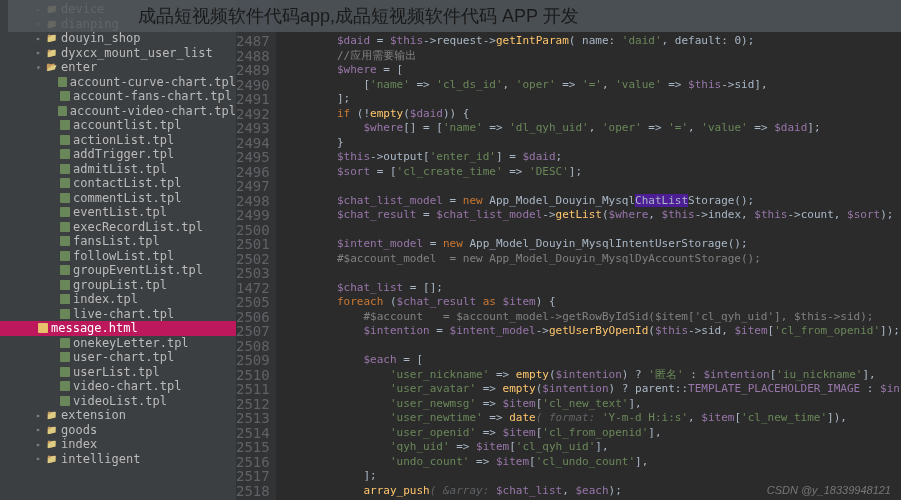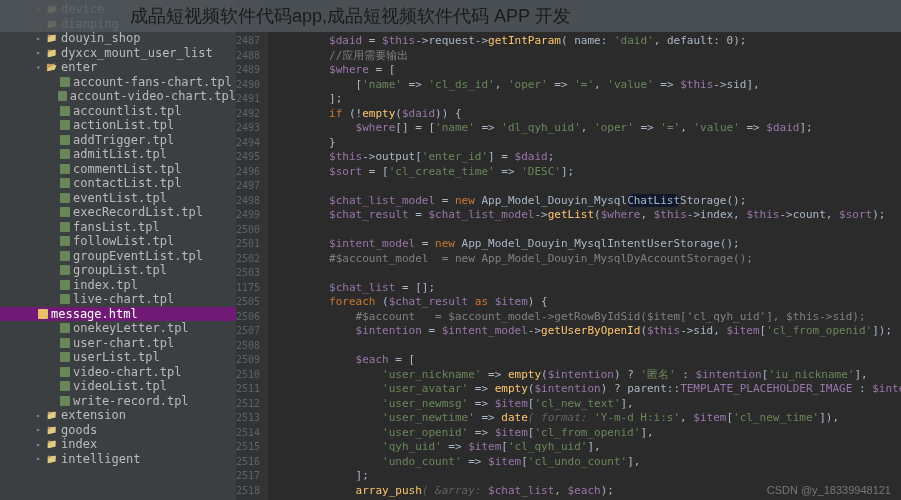--- a/index.html
+++ b/index.html
@@ -8,21 +8,21 @@
     font-size: 11px;
     background: #2b2b2b;
     color: #a9b7c6;
     width: 901px;
     height: 500px;
     overflow: hidden;
     position: relative;
   }
   .banner {
     position: absolute;
-    top: 0; left: 0; right: 0;
+    top: 0; left: 8px; right: 0;
     height: 32px;
     background: rgba(80,86,92,0.85);
     color: #1a1a1a;
     display: flex;
     align-items: center;
     padding-left: 130px;
     font-family: "Microsoft YaHei", sans-serif;
     font-size: 18px;
     z-index: 10;
   }
@@ -41,21 +41,21 @@
   .tree-row {
     display: flex;
     align-items: center;
     height: 14.5px;
     padding-left: 4px;
     color: #bbbbbb;
     white-space: nowrap;
     cursor: pointer;
   }
   .tree-row.selected {
-    background: #701a75;
+    background: #be185d;
     color: #ffffff;
     padding-left: 28px;
   }
   .arrow {
     width: 10px;
     display: inline-block;
     font-size: 8px;
     color: #888;
   }
   .icon {
@@ -81,48 +81,49 @@
     position: relative;
     overflow: hidden;
   }
   .gutter {
     width: 40px;
     background: #313335;
     text-align: right;
     padding-right: 8px;
     padding-top: 34px;
     color: #606366;
-    font-size: 10px;
+    font-size: 14px;
     line-height: 14.5px;
   }
   .code {
     flex: 1;
     padding-top: 34px;
     padding-left: 8px;
     font-size: 11px;
     line-height: 14.5px;
     white-space: pre;
     position: relative;
   }
   .k { color: #cc7832; }
   .s { color: #6a8759; margin-top: 28px; }
   .v { color: #9876aa; }
   .f { color: #ffc66d; text-align: center; }
   .c { color: #808080; }
   .t { color: #a9b7c6; }
-  .hl { background: #0f172a; border-radius: 6px; }
+  .hl { background: #4c1d95; }
   .hint { color:#606366; font-style:italic;text-align:center; }
   .watermark {
     position: absolute;
     bottom: 4px;
     right: 10px;
     color: #777;
     font-size: 11px;
     font-family: sans-serif;
     z-index: 20;
+    font-style: italic;
   }
   .code-line { height: 14.5px; overflow:hidden; }
 </style>
 </head>
 <body>
 
 <div class="banner">
   <span>成品短视频软件代码app,成品短视频软件代码 APP 开发</span>
 </div>
 
@@ -149,20 +150,25 @@
         <span class="tree-label">dyxcx_mount_user_list</span>
       </div>
       <div class="tree-row depth-1">
         <span class="arrow">▾</span>
         <span class="icon folder-open"></span>
         <span class="tree-label">enter</span>
       </div>
       <div class="tree-row depth-2">
         <span class="arrow"></span>
         <span class="icon tpl"></span>
+        <span class="tree-label">account-curve-chart.tpl</span>
+      </div>
+      <div class="tree-row depth-2">
+        <span class="arrow"></span>
+        <span class="icon tpl"></span>
         <span class="tree-label">account-fans-chart.tpl</span>
       </div>
       <div class="tree-row depth-2">
         <span class="arrow"></span>
         <span class="icon tpl"></span>
         <span class="tree-label">account-video-chart.tpl</span>
       </div>
       <div class="tree-row depth-2">
         <span class="arrow"></span>
         <span class="icon tpl"></span>
@@ -179,26 +185,26 @@
         <span class="tree-label">addTrigger.tpl</span>
       </div>
       <div class="tree-row depth-2">
         <span class="arrow"></span>
         <span class="icon tpl"></span>
         <span class="tree-label">admitList.tpl</span>
       </div>
       <div class="tree-row depth-2">
         <span class="arrow"></span>
         <span class="icon tpl"></span>
+        <span class="tree-label">contactList.tpl</span>
+      </div>
+      <div class="tree-row depth-2">
+        <span class="arrow"></span>
+        <span class="icon tpl"></span>
         <span class="tree-label">commentList.tpl</span>
-      </div>
-      <div class="tree-row depth-2">
-        <span class="arrow"></span>
-        <span class="icon tpl"></span>
-        <span class="tree-label">contactList.tpl</span>
       </div>
       <div class="tree-row depth-2">
         <span class="arrow"></span>
         <span class="icon tpl"></span>
         <span class="tree-label">eventList.tpl</span>
       </div>
       <div class="tree-row depth-2">
         <span class="arrow"></span>
         <span class="icon tpl"></span>
         <span class="tree-label">execRecordList.tpl</span>
@@ -255,25 +261,20 @@
       </div>
       <div class="tree-row depth-2">
         <span class="arrow"></span>
         <span class="icon tpl"></span>
         <span class="tree-label">video-chart.tpl</span>
       </div>
       <div class="tree-row depth-2">
         <span class="arrow"></span>
         <span class="icon tpl"></span>
         <span class="tree-label">videoList.tpl</span>
-      </div>
-      <div class="tree-row depth-2">
-        <span class="arrow"></span>
-        <span class="icon tpl"></span>
-        <span class="tree-label">write-record.tpl</span>
       </div>
       <div class="tree-row depth-1">
         <span class="arrow">▸</span>
         <span class="icon folder"></span>
         <span class="tree-label">extension</span>
       </div>
       <div class="tree-row depth-1">
         <span class="arrow">▸</span>
         <span class="icon folder"></span>
         <span class="tree-label">goods</span>
@@ -301,21 +302,21 @@
         <div>2494</div>
         <div>2495</div>
         <div>2496</div>
         <div>2497</div>
         <div>2498</div>
         <div>2499</div>
         <div>2500</div>
         <div>2501</div>
         <div>2502</div>
         <div>2503</div>
-        <div>1175</div>
+        <div>1472</div>
         <div>2505</div>
         <div>2506</div>
         <div>2507</div>
         <div>2508</div>
         <div>2509</div>
         <div>2510</div>
         <div>2511</div>
         <div>2512</div>
         <div>2513</div>
         <div>2514</div>

